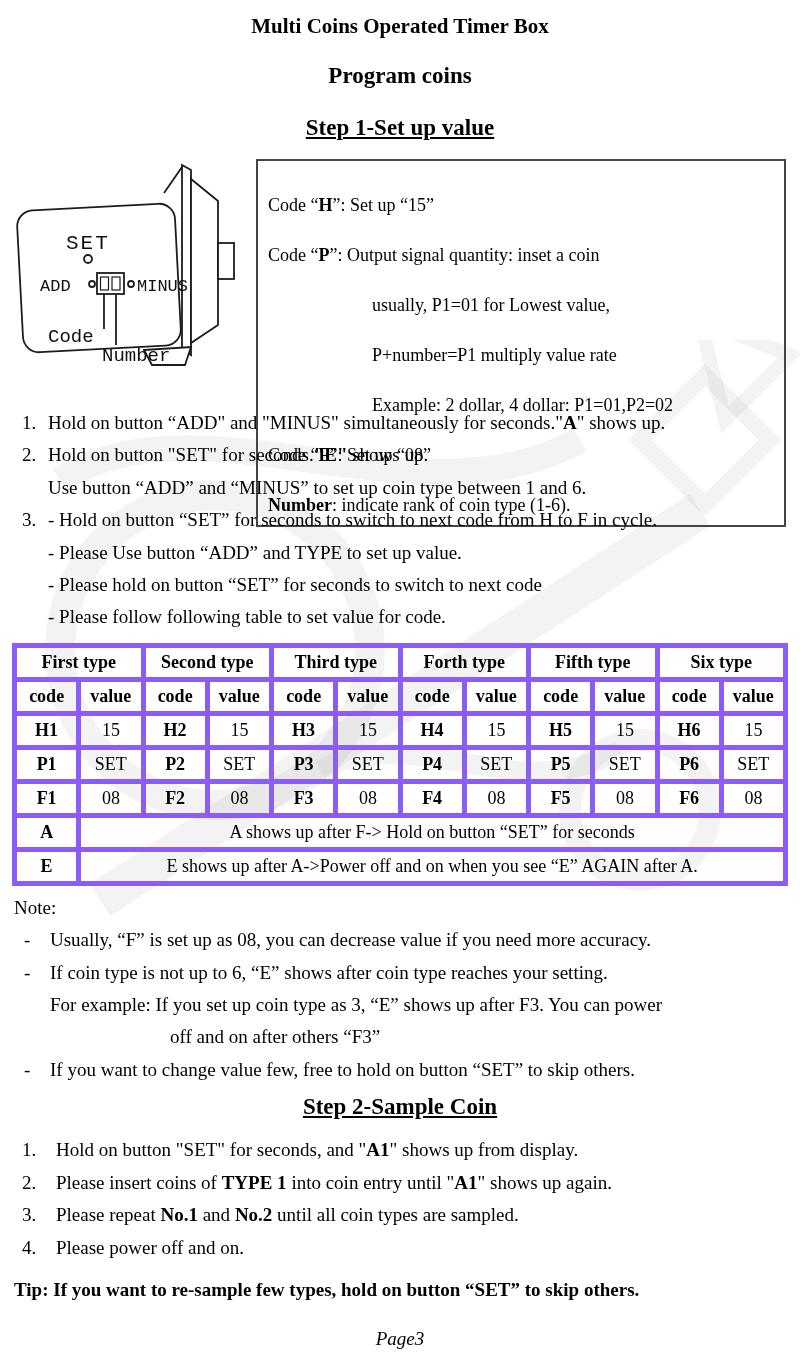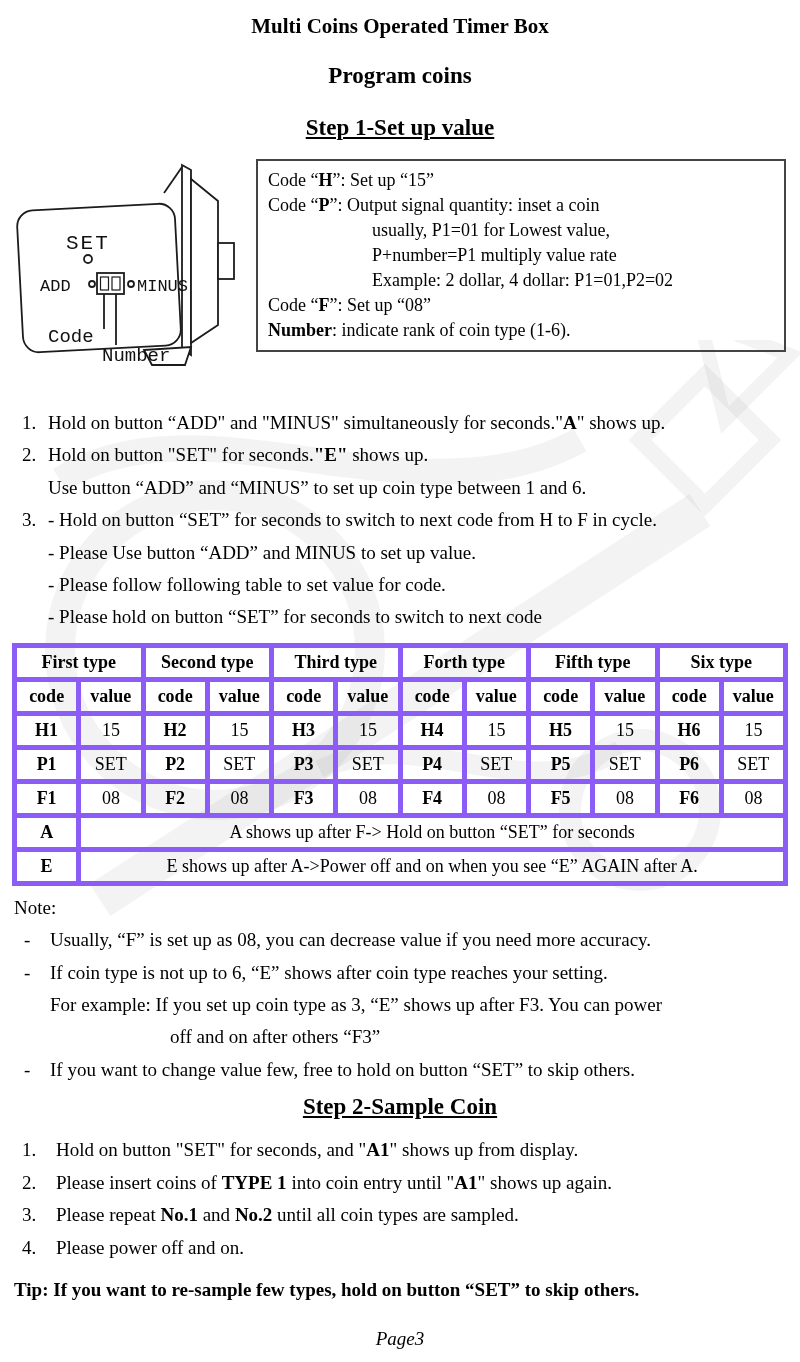--- a/index.html
+++ b/index.html
@@ -17,21 +17,21 @@
   h2.subtitle { text-align: center; font-size: 23px; font-weight: bold; margin: 24px 0 0; }
   .step-heading { text-align: center; font-size: 23px; font-weight: bold; margin: 26px 0 0; }
   .step-heading .ul { text-decoration: underline; }
 
   .top-row { display: flex; align-items: flex-start; margin-top: 18px; height: 208px; }
   .diagram-wrap { width: 236px; flex: 0 0 236px; }
   .info-box {
     flex: 1 1 auto; margin-left: 6px; border: 2px solid #444;
     padding: 7px 10px; font-size: 18px; line-height: 25px;
   }
-  .ib-line { white-space: nowrap; }
+  .ib-line { white-space: nowrap; margin-top: 25px; }
   .ib-line.ind { padding-left: 104px; }
   .b { font-weight: bold; }
 
   .list1 { margin-top: 40px; font-size: 19px; line-height: 32.4px; }
   .li { position: relative; padding-left: 34px; white-space: nowrap; }
   .li .num { position: absolute; left: 8px; }
 
   table.value-table {
     border-collapse: collapse; table-layout: fixed;
     width: 776px; margin: 9px 0 0 -2px; font-size: 18px;
@@ -128,23 +128,23 @@
       <div class="ib-line"><span>Code “</span><span class="b">F</span><span>”: Set up “08”</span></div>
       <div class="ib-line"><span class="b">Number</span><span>: indicate rank of coin type (1-6).</span></div>
     </div>
   </div>
 
   <div class="list1">
     <div class="li"><span class="num">1.</span><span class="txt"><span>Hold on button “ADD" and "MINUS" simultaneously for seconds."</span><span class="b">A</span><span>" shows up.</span></span></div>
     <div class="li"><span class="num">2.</span><span class="txt"><span>Hold on button "SET" for seconds.</span><span class="b">"E"</span><span> shows up.</span></span></div>
     <div class="li"><span class="num"></span><span class="txt"><span>Use button “ADD” and “MINUS” to set up coin type between 1 and 6.</span></span></div>
     <div class="li"><span class="num">3.</span><span class="txt"><span>- Hold on button “SET” for seconds to switch to next code from H to F in cycle.</span></span></div>
-    <div class="li"><span class="num"></span><span class="txt"><span>- Please Use button “ADD” and MINUS to set up value.</span></span></div>
+    <div class="li"><span class="num"></span><span class="txt"><span>- Please Use button “ADD” and TYPE to set up value.</span></span></div>
+    <div class="li"><span class="num"></span><span class="txt"><span>- Please hold on button “SET” for seconds to switch to next code</span></span></div>
     <div class="li"><span class="num"></span><span class="txt"><span>- Please follow following table to set value for code.</span></span></div>
-    <div class="li"><span class="num"></span><span class="txt"><span>- Please hold on button “SET” for seconds to switch to next code</span></span></div>
   </div>
 
   <table class="value-table">
     <tbody>
         <tr>
       <th colspan="2">First type</th>
       <th colspan="2">Second type</th>
       <th colspan="2">Third type</th>
       <th colspan="2">Forth type</th>
       <th colspan="2">Fifth type</th>

